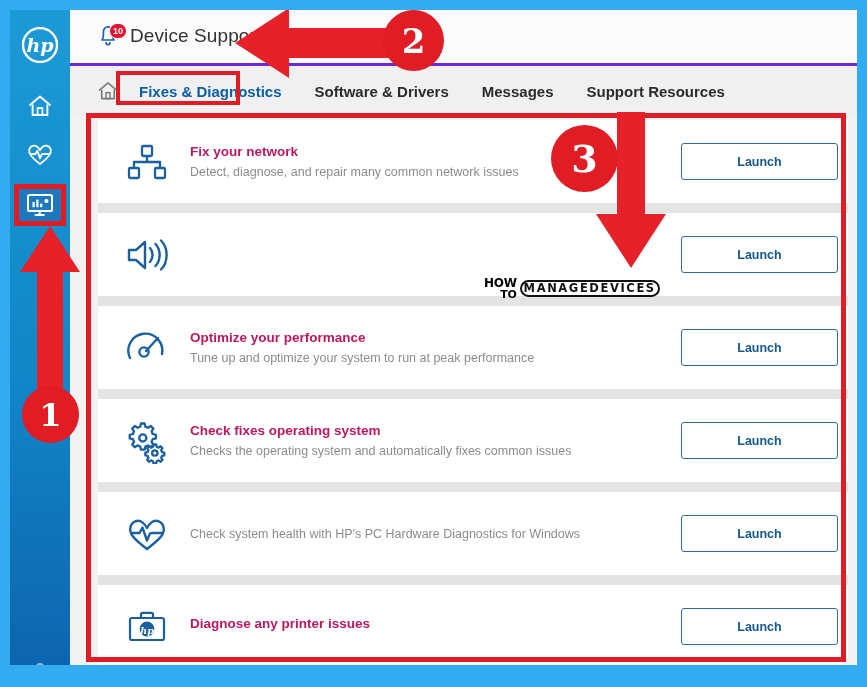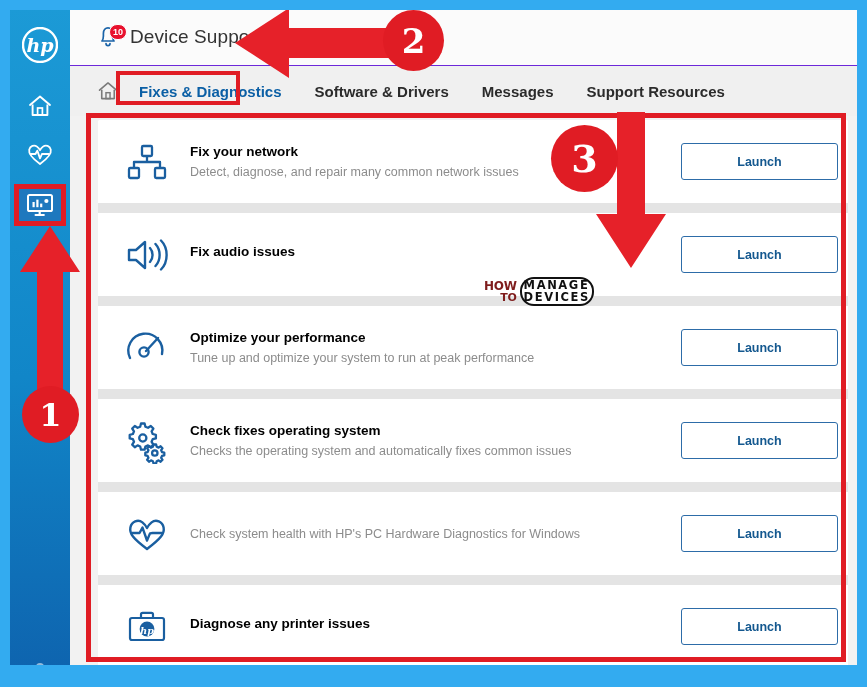--- a/index.html
+++ b/index.html
@@ -55,21 +55,21 @@
     position: absolute;
     left: 60px; top: 0;
     width: 789px; height: 671px;
     background: #F2F2F2;
   }
 
   .titlebar {
     position: absolute; left: 0; top: 0;
     width: 789px; height: 58px;
     background: #FBFBFB;
-    border-bottom: 1px solid #6d28d9;
+    border-bottom: 3px solid #6d28d9;
     display: flex; align-items: center;
     padding-left: 26px;
   }
   .bell-wrap { position: relative; width: 26px; height: 28px; margin-right: 8px; }
   .bell-badge {
     position: absolute; right: -5px; top: 1px;
     min-width: 16px; height: 16px; padding: 0 3px;
     background: #E8112D; color: #fff;
     border-radius: 9px;
     font-size: 9px; font-weight: bold;
@@ -113,21 +113,21 @@
     display: flex; align-items: center;
     padding-left: 12px;
   }
   .sep { height: 10px; background: #E4E4E4; }
   .row-icon {
     width: 74px; display: flex; align-items: center; justify-content: center;
     flex: 0 0 74px;
   }
   .row-text { flex: 1 1 auto; padding-left: 6px; }
   .row-title {
-    font-size: 13.5px; font-weight: bold; color: #000000;
+    font-size: 13.5px; font-weight: bold; color: #be185d;
     margin-bottom: 6px;
   }
   .row-desc {
     font-size: 12.5px; color: #8C8C8C;
   }
   .launch-btn {
     flex: 0 0 auto;
     width: 157px; height: 37px;
     margin-right: 10px;
     border: 1.6px solid #2D6CA8;
@@ -151,31 +151,32 @@
   .wm-howto {
     display: flex; flex-direction: column;
     align-items: flex-end;
     margin-right: 3px;
     line-height: 1;
   }
   .wm-howto span {
     font-family: "DejaVu Sans", sans-serif;
     font-weight: bold;
     font-size: 12px;
-    color: #7f1d1d;
+    color: #000000;
     letter-spacing: -.3px;
   }
   .wm-howto span.to { font-size: 11px; }
   .wm-box {
     border: 2px solid #111;
     border-radius: 14px;
     background: #fff;
     padding: 1px 2px;
-    display: flex; flex-direction: column;
+    display: flex; flex-direction: row;
     line-height: 1;
+    text-align: right;
   }
   .wm-box span {
     font-family: "DejaVu Sans", sans-serif;
     font-weight: bold; font-size: 11.5px;
     color: #111; letter-spacing: 1.6px;
   }
 
   
   .ann-rect {
     position: absolute;
@@ -308,21 +309,20 @@
         <div class="row">
           <div class="row-icon">
             <svg width="46" height="44" viewBox="0 0 46 44">
               <path d="M5 17 H12 L21 9 V35 L12 27 H5 Z" fill="none" stroke="#1A5FA0" stroke-width="2.4" stroke-linejoin="round"></path>
               <path d="M26 15 C29.4 18.6 29.4 25.4 26 29" fill="none" stroke="#1A5FA0" stroke-width="2.4" stroke-linecap="round"></path>
               <path d="M31.5 11 C37 17 37 27 31.5 33" fill="none" stroke="#1A5FA0" stroke-width="2.4" stroke-linecap="round"></path>
               <path d="M37 7.5 C44.5 15 44.5 29 37 36.5" fill="none" stroke="#1A5FA0" stroke-width="2.4" stroke-linecap="round"></path>
             </svg>
           </div>
           <div class="row-text">
-            <div class="row-title">Fix audio issues</div>
           </div>
           <button class="launch-btn">Launch</button>
         </div>
         <div class="sep"></div>
 
         <div class="row">
           <div class="row-icon">
             <svg width="46" height="44" viewBox="0 0 46 44">
               <path d="M6 32 A17 17 0 1 1 38 28" fill="none" stroke="#1A5FA0" stroke-width="2.4" stroke-linecap="round"></path>
               <path d="M22 25 L34 12" fill="none" stroke="#1A5FA0" stroke-width="2.4" stroke-linecap="round"></path>

